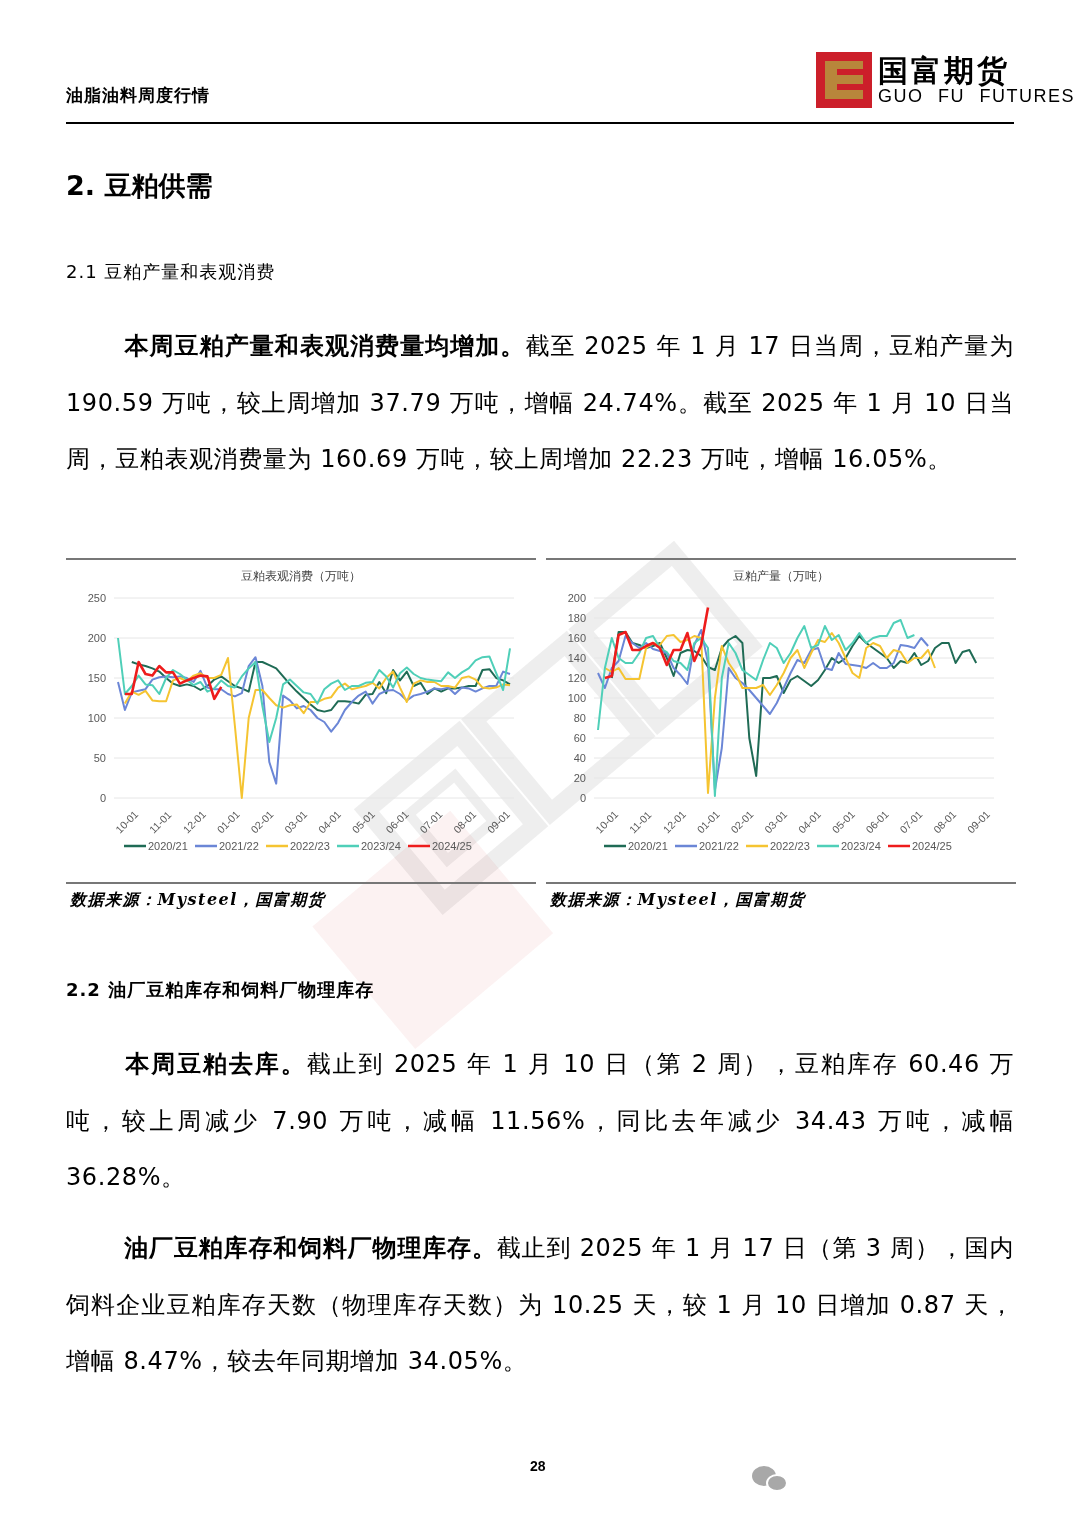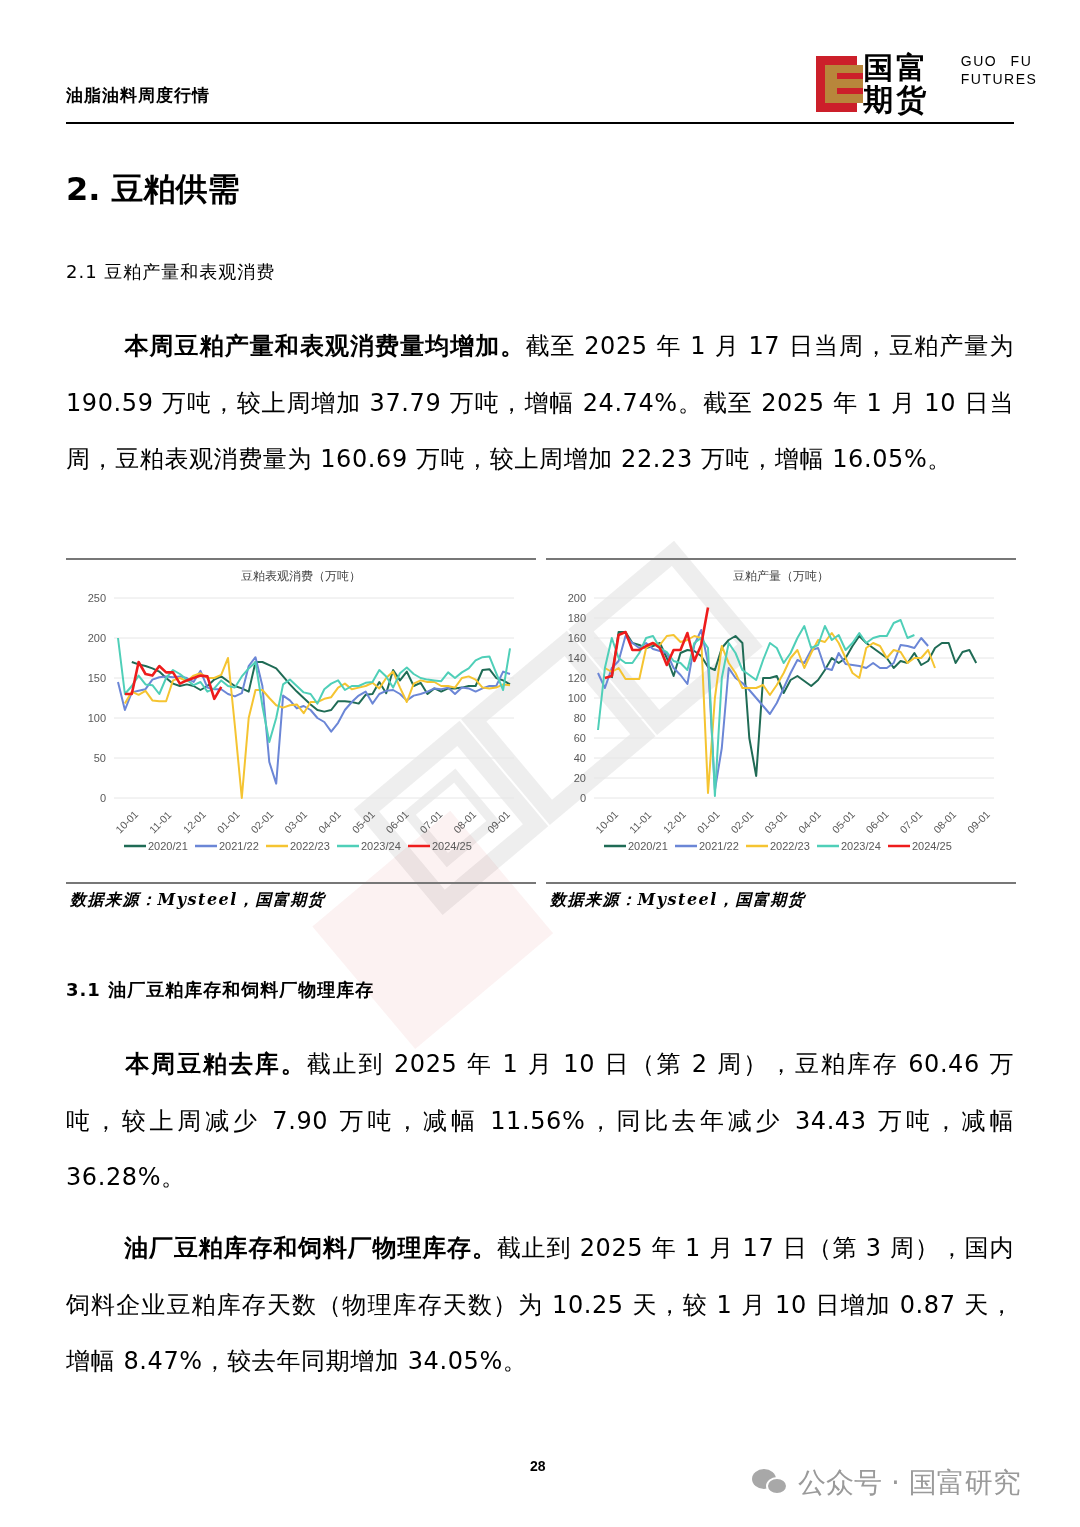--- a/index.html
+++ b/index.html
@@ -5,26 +5,26 @@
   * { box-sizing: border-box; margin: 0; padding: 0; }
   html, body { width: 1080px; height: 1527px; background: #ffffff; overflow: hidden; }
   body { position: relative; font-family: "DejaVu Sans", "Liberation Sans", sans-serif; color: #000; }
 
   .header-title { position: absolute; left: 66px; top: 84px; font-size: 17px; font-weight: bold; letter-spacing: 1px; font-family: "DejaVu Serif", serif; text-align: right; }
   .logo { position: absolute; left: 816px; top: 52px; display: flex; align-items: center; }
   .logo-mark { width: 56px; height: 56px; background: #cc1f2a; position: relative; }
   .logo-mark .inner { position: absolute; left: 9px; top: 9px; width: 38px; height: 38px; background: #b8863b; }
   .logo-mark .cut1 { position: absolute; left: 21px; top: 17px; width: 26px; height: 6px; background: #cc1f2a; }
   .logo-mark .cut2 { position: absolute; left: 21px; top: 32px; width: 26px; height: 6px; background: #cc1f2a; }
-  .logo-text { margin-left: 6px; display: flex; flex-direction: row; }
+  .logo-text { margin-left: 6px; display: flex; flex-direction: column; }
   .logo-cn { font-size: 30px; font-weight: bold; letter-spacing: 3px; line-height: 32px; font-family: "DejaVu Sans", sans-serif; }
-  .logo-en { font-size: 14px; letter-spacing: 1.5px; line-height: 18px; font-family: "Liberation Sans", sans-serif; word-spacing: 8px; }
+  .logo-en { font-size: 18px; letter-spacing: 1.5px; line-height: 18px; font-family: "Liberation Sans", sans-serif; word-spacing: 8px; }
   .header-rule { position: absolute; left: 66px; top: 122px; width: 948px; height: 2px; background: #000; }
 
-  .h1 { position: absolute; left: 66px; top: 168px; font-size: 32px; font-weight: bold; font-family: "DejaVu Sans", sans-serif; }
+  .h1 { position: absolute; left: 66px; top: 168px; font-size: 27px; font-weight: bold; font-family: "DejaVu Sans", sans-serif; }
   .h2 { position: absolute; left: 66px; top: 260px; font-size: 18px; font-family: "DejaVu Sans", sans-serif; letter-spacing: 1px; }
   .h2.bold { font-weight: bold; }
   .para { position: absolute; left: 66px; width: 948px; font-size: 24px; line-height: 56.5px; font-family: "DejaVu Sans", sans-serif; text-align: justify; text-align-last: left; letter-spacing: 0.6px; }
   .para .lead { font-weight: bold; }
   .indent { display: inline-block; width: 58px; }
 
   .fig { position: absolute; width: 470px; }
   .fig-title { font-size: 16px; font-weight: bold; font-family: "DejaVu Serif", serif; letter-spacing: 2px; height: 24px; line-height: 24px; padding-left: 4px; }
   .fig-rule { height: 2px; background: #777; }
   .fig-source { font-size: 16px; font-weight: bold; font-family: "DejaVu Serif", serif; letter-spacing: 1.5px; padding-left: 4px; margin-top: 6px; font-style: italic; }
@@ -178,30 +178,29 @@
         <line x1="271" x2="293" y1="286" y2="286" stroke="#4fcfb8" stroke-width="2.5"></line>
         <text x="295" y="290" font-size="11" fill="#595959" font-family="Liberation Sans, sans-serif">2023/24</text>
         <line x1="342" x2="364" y1="286" y2="286" stroke="#ee1c1c" stroke-width="2.5"></line>
         <text x="366" y="290" font-size="11" fill="#595959" font-family="Liberation Sans, sans-serif">2024/25</text>
       </svg>
   </div>
   <div class="fig-rule"></div>
   <div class="fig-source">数据来源：Mysteel，国富期货</div>
 </div>
 
-<div class="h2 bold" style="top:978px;">3.1  油厂豆粕库存和饲料厂物理库存</div>
+<div class="h2 bold" style="top:978px;">2.2  油厂豆粕库存和饲料厂物理库存</div>
 
 <div class="para" style="top:1036px;">
   <span class="indent"></span><span class="lead">本周豆粕去库。</span><span>截止到 2025 年 1 月 10 日（第 2 周），豆粕库存 60.46 万吨，较上周减少 7.90 万吨，减幅 11.56%，同比去年减少 34.43 万吨，减幅 36.28%。</span>
 </div>
 
 <div class="para" style="top:1220px;">
   <span class="indent"></span><span class="lead">油厂豆粕库存和饲料厂物理库存。</span><span>截止到 2025 年 1 月 17 日（第 3 周），国内饲料企业豆粕库存天数（物理库存天数）为 10.25 天，较 1 月 10 日增加 0.87 天，增幅 8.47%，较去年同期增加 34.05%。</span>
 </div>
 
 <div class="page-num">28</div>
 <div class="wechat">
   <div class="wechat-icon">
       <div class="bub1"></div>
       <div class="bub2"></div>
     </div>
-  <span>公众号 · 国富研究</span>
 </div>
 
 </body></html>

